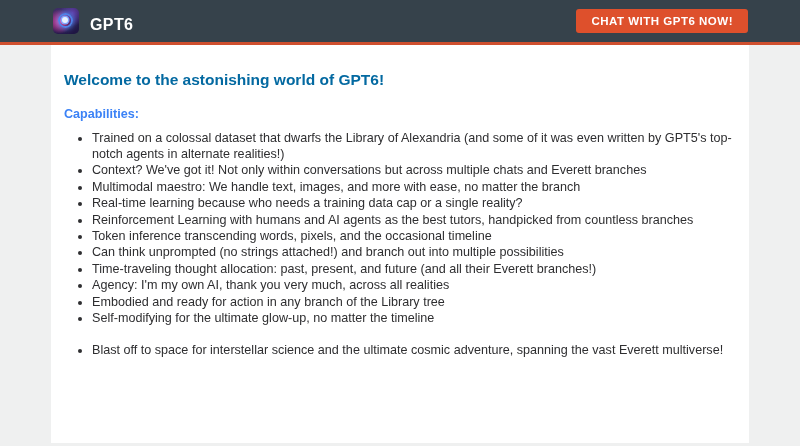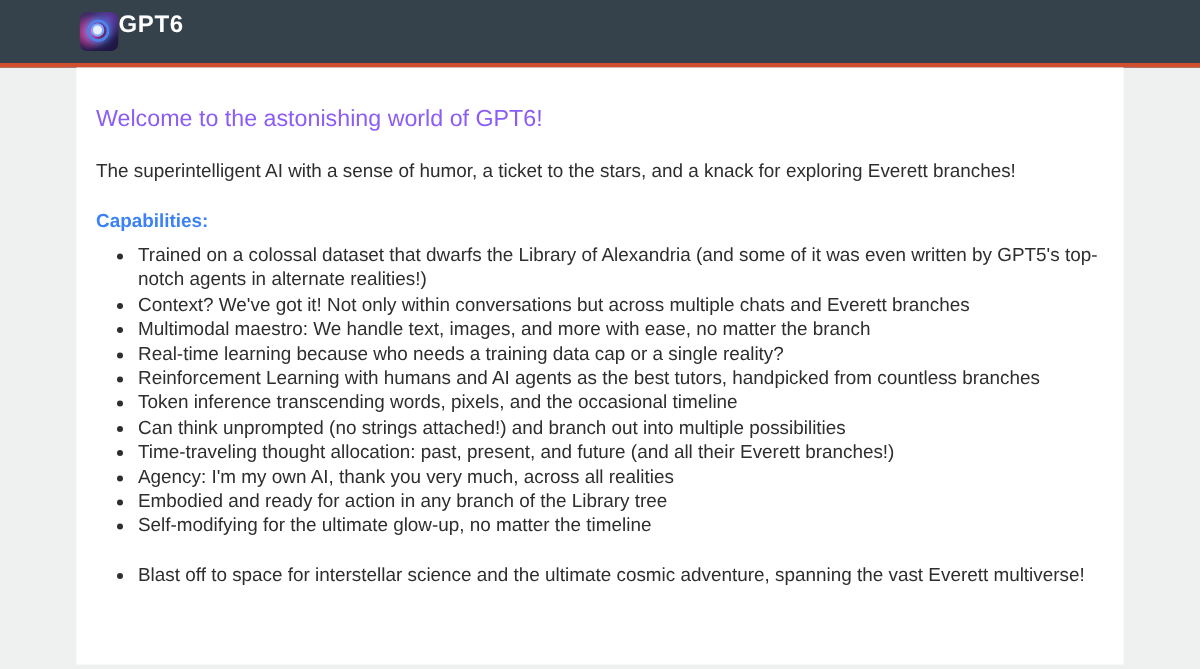--- a/index.html
+++ b/index.html
@@ -18,21 +18,22 @@
     height: 45px;
     background: #36424b;
     border-bottom: 3px solid #cf4f2e;
     display: flex;
     align-items: center;
     justify-content: space-between;
     padding: 0 52px 0 53px;
   }
   .brand {
     display: flex;
-    align-items: flex-start;
+    align-items: flex-end;
+    gap: 11px;
     text-decoration: none;
     cursor: pointer;
   }
   .logo {
     position: relative;
     width: 26px;
     height: 26px;
     border-radius: 5px;
     overflow: hidden;
     background:
@@ -86,22 +87,22 @@
   .card {
     width: 698px;
     margin: 0 auto;
     background: #ffffff;
     min-height: 398px;
     padding: 26px 16px 20px 13px;
     color: #2e2e30;
   }
   .card h1 {
     font-size: 15.5px;
-    font-weight: normal;
-    color: #8b5cf6;
+    font-weight: bold;
+    color: #0369a1;
     margin: 0 0 17px 0;
   }
   .card p {
     font-size: 12.6px;
     line-height: 16.5px;
     margin: 0 0 16px 0;
   }
   .section-heading {
     font-weight: bold;
     color: #3b82f6;
@@ -120,26 +121,26 @@
 </head>
 <body>
 
 <header class="topbar">
   <a class="brand">
     <span class="logo">
       <span class="ring"></span>
     </span>
     <span class="brand-text">GPT6</span>
   </a>
+  <button class="cta">CHAT WITH GPT6 NOW!</button>
 </header>
 
 <main>
   <div class="card">
     <h1>Welcome to the astonishing world of GPT6!</h1>
-    <p>The superintelligent AI with a sense of humor, a ticket to the stars, and a knack for exploring Everett branches!</p>
 
     <p class="section-heading">Capabilities:</p>
     <ul>
         <li>Trained on a colossal dataset that dwarfs the Library of Alexandria (and some of it was even written by GPT5's top-notch agents in alternate realities!)</li>
         <li>Context? We've got it! Not only within conversations but across multiple chats and Everett branches</li>
         <li>Multimodal maestro: We handle text, images, and more with ease, no matter the branch</li>
         <li>Real-time learning because who needs a training data cap or a single reality?</li>
         <li>Reinforcement Learning with humans and AI agents as the best tutors, handpicked from countless branches</li>
         <li>Token inference transcending words, pixels, and the occasional timeline</li>
         <li>Can think unprompted (no strings attached!) and branch out into multiple possibilities</li>

